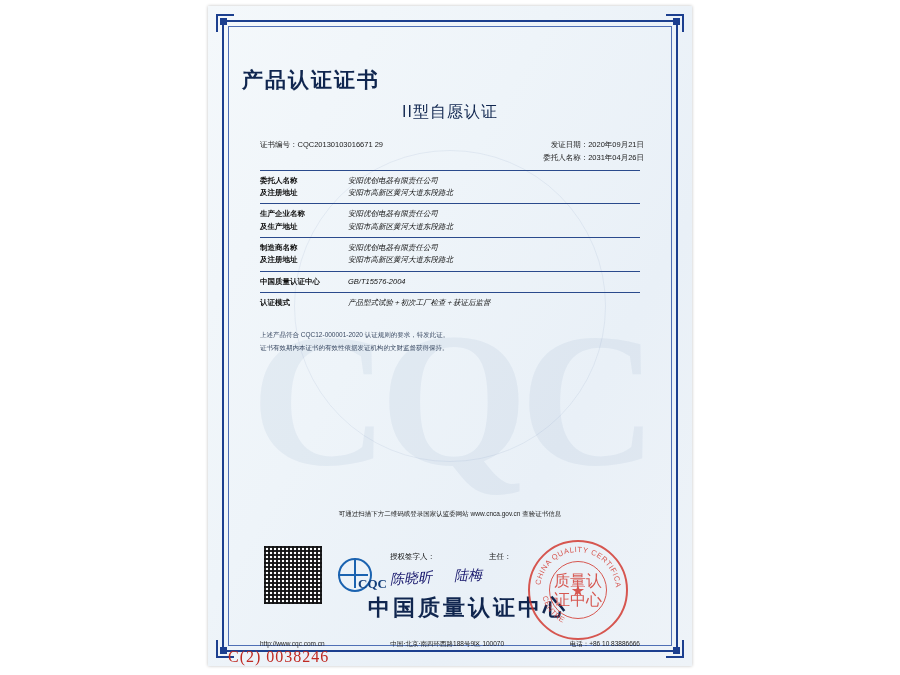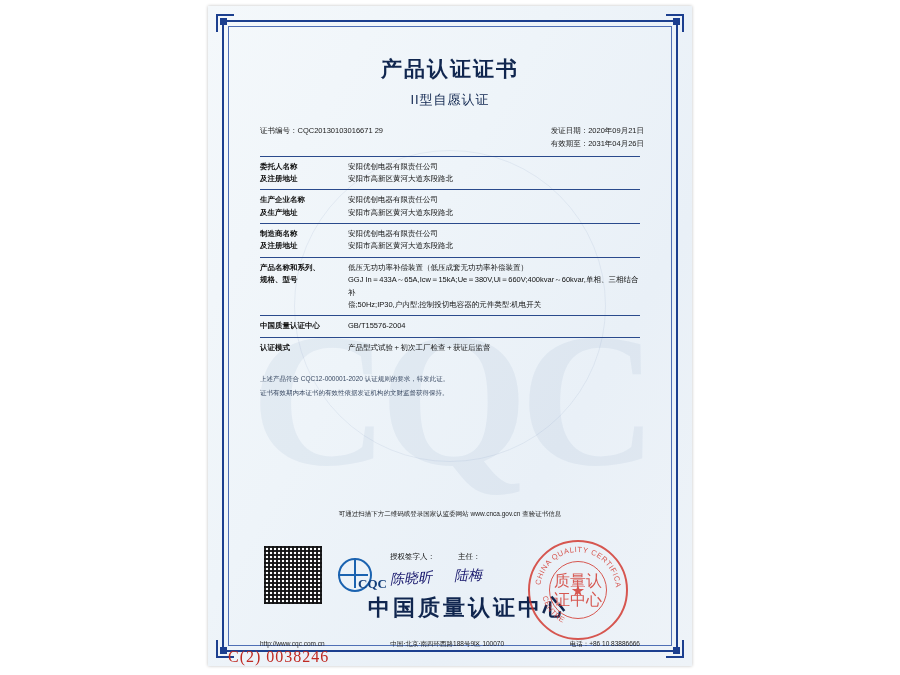--- a/index.html
+++ b/index.html
@@ -93,31 +93,31 @@
   }
 
   .content {
     position: absolute;
     left: 34px;
     top: 30px;
     right: 34px;
     bottom: 30px;
   }
   .title-main {
-    text-align: center;
+    text-align: left;
     font-size: 21px;
     font-weight: bold;
     color: #10264f;
     letter-spacing: 2px;
-    margin-top: 19px;
+    margin-top: 30px;
     font-family: "Liberation Sans", sans-serif;
   }
   .title-sub {
     text-align: center;
-    font-size: 13px;
+    font-size: 16px;
     color: #10264f;
     letter-spacing: 1px;
     margin-top: 8px;
   }
   .meta-row {
     display: flex;
     justify-content: space-between;
     align-items: flex-start;
     margin-top: 16px;
     padding: 0 14px 0 18px;
@@ -151,20 +151,21 @@
   }
   td.label {
     width: 88px;
     font-weight: bold;
     white-space: pre-line;
     padding-right: 6px;
     color: #111;
   }
   td.value {
     white-space: pre-line;
+    font-style: italic;
   }
   tr.bordered td {
     border-bottom: 1px solid #2a4a8c;
     margin-top: 22px;
   }
 
   .note {
     margin: 14px 18px 0 18px;
     font-size: 6.5px;
     color: #3a4a63;
@@ -250,21 +251,21 @@
   .sign-block {
     position: absolute;
     left: 148px;
     top: 24px;
     width: 190px;
     font-size: 7.5px;
     color: #111;
   }
   .sign-row {
     display: flex;
-    gap: 23px;
+    gap: 54px;
   }
   .sign-label { }
   .sign-names {
     margin-top: 4px;
     display: flex;
     gap: 22px;
     font-family: "Liberation Serif", serif;
     font-size: 14px;
     color: #1a1a6e;
     font-style: italic;
@@ -375,21 +376,21 @@
 
       <div class="meta-row">
         <div class="meta-left">
           <span>证书编号：</span><span>CQC20130103016671 29</span>
         </div>
         <div class="meta-right">
           <div>
             <span>发证日期：</span><span>2020年09月21日</span>
           </div>
           <div>
-            <span>有效期至：</span><span>2031年04月26日</span>
+            <span>委托人名称：</span><span>2031年04月26日</span>
           </div>
         </div>
       </div>
 
       <div class="rule"></div>
 
       <table class="fields">
         <tbody>
           <tr class="bordered">
             <td class="label">委托人名称
@@ -403,27 +404,20 @@
             <td class="value">安阳优创电器有限责任公司
 安阳市高新区黄河大道东段路北</td>
           </tr>
           <tr class="bordered">
             <td class="label">制造商名称
 及注册地址</td>
             <td class="value">安阳优创电器有限责任公司
 安阳市高新区黄河大道东段路北</td>
           </tr>
           <tr class="bordered">
-            <td class="label">产品名称和系列、
-规格、型号</td>
-            <td class="value">低压无功功率补偿装置（低压成套无功功率补偿装置）
-GGJ In＝433A～65A,Icw＝15kA;Ue＝380V,Ui＝660V;400kvar～60kvar,单相、三相结合补
-偿;50Hz;IP30,户内型;控制投切电容器的元件类型:机电开关</td>
-          </tr>
-          <tr class="bordered">
             <td class="label">中国质量认证中心</td>
             <td class="value">GB/T15576-2004</td>
           </tr>
           <tr>
             <td class="label">认证模式</td>
             <td class="value">产品型式试验＋初次工厂检查＋获证后监督</td>
           </tr>
         </tbody>
       </table>
 

